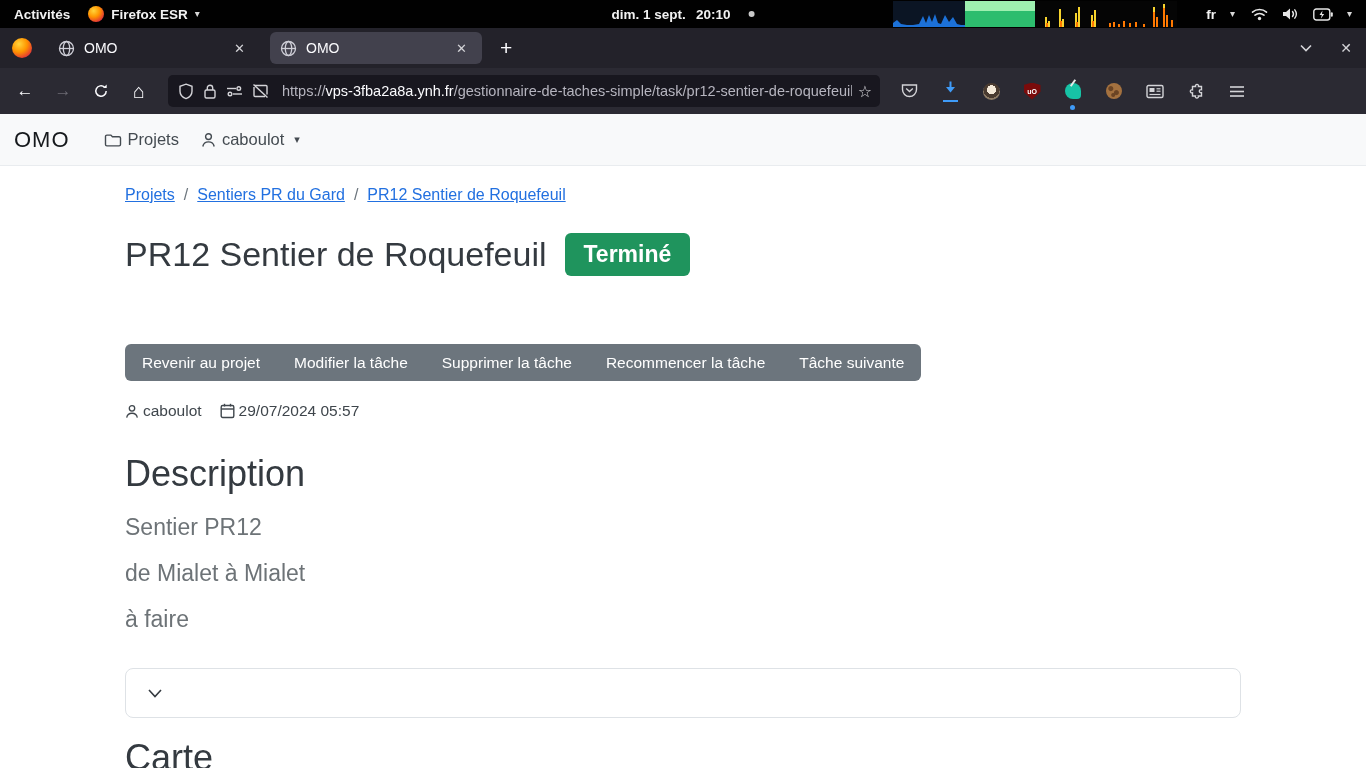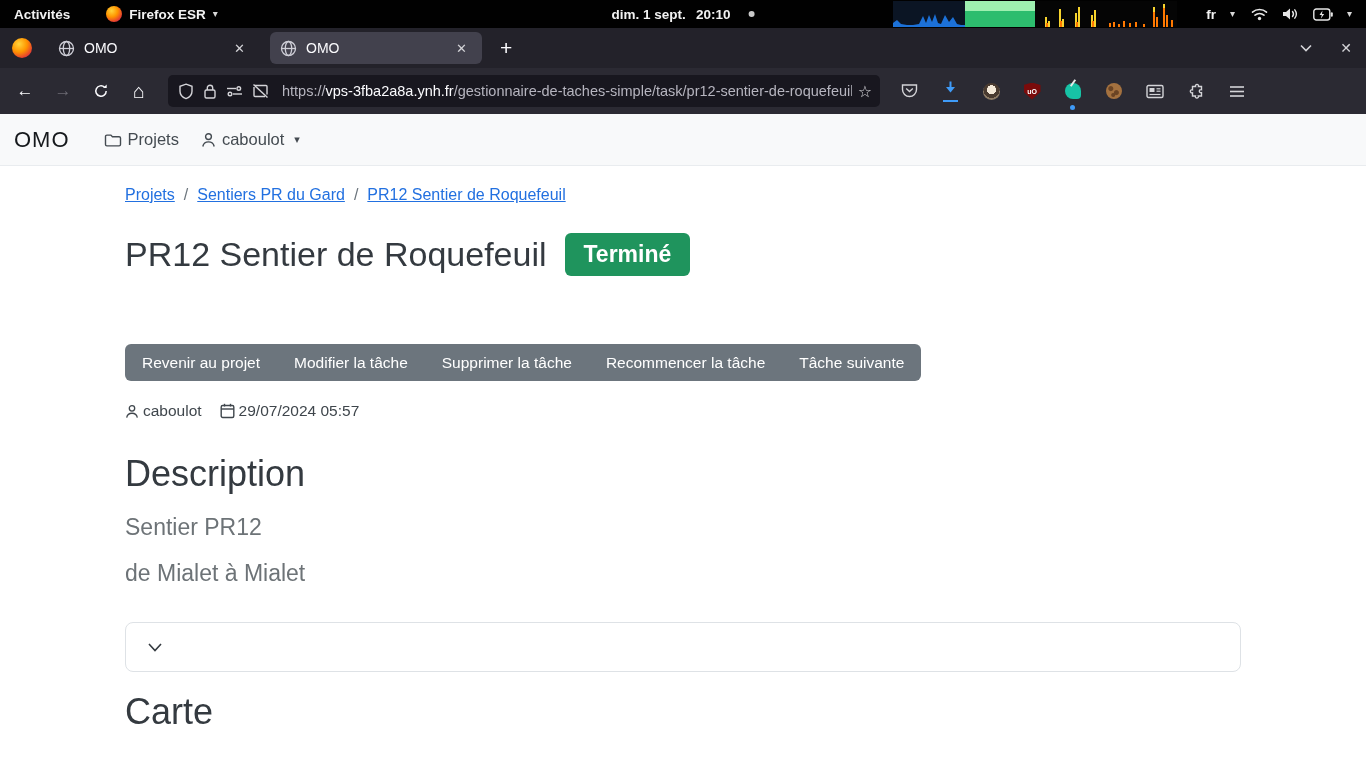--- a/index.html
+++ b/index.html
@@ -2,21 +2,21 @@
 <html><head>
 <meta charset="utf-8">
 <style>
   * { margin:0; padding:0; box-sizing:border-box; }
   html,body { width:1366px; height:768px; overflow:hidden; background:#fff;
               font-family:"Liberation Sans","DejaVu Sans",sans-serif; }
 
   
   .gnome-bar { height:28px; background:#010101; color:#f2f2f2; display:flex;
                align-items:center; font-size:13.5px; font-weight:bold; position:relative; }
-  .gb-left { display:flex; align-items:center; gap:36px; padding-left:14px; }
+  .gb-left { display:flex; align-items:center; gap:18px; padding-left:14px; }
   .gb-app { display:flex; align-items:center; gap:7px; }
   .ff-logo-sm { width:16px; height:16px; border-radius:50%;
       background:radial-gradient(circle at 35% 30%, #ffd43b 0%, #ff9500 40%, #e8452c 70%, #b5007f 100%); }
   .caret { font-size:10px; line-height:1; color:#d8d8d8; }
   .gb-clock { position:absolute; left:50%; transform:translateX(-50%); display:flex;
               align-items:center; gap:10px; }
   .clock-dot { width:6px; height:6px; border-radius:50%; background:#c9c9c9; margin-left:8px; }
   .gb-monitors { position:absolute; left:893px; top:1px; display:flex; height:26px; }
   .gb-monitors svg { display:block; }
   .gb-right { position:absolute; right:0; display:flex; align-items:center; gap:16px; padding-right:14px; }
@@ -399,20 +399,21 @@
           <line x1="10.5" y1="0.8" x2="10.5" y2="3.5" stroke="#3f464c" stroke-width="1.4"></line>
         </svg>
         <span>29/07/2024 05:57</span>
       </span>
     </div>
 
     <h2>Description</h2>
     <div class="desc">
       <p>Sentier PR12</p>
       <p>de Mialet à Mialet</p>
+      <p>à faire</p>
     </div>
 
     <button class="accordion">
       <svg width="18" height="18" viewBox="0 0 18 18">
         <polyline points="3,6 9,12.5 15,6" fill="none" stroke="#343a40" stroke-width="1.6"></polyline>
       </svg>
     </button>
 
     <h2 class="map-h">Carte</h2>
 

